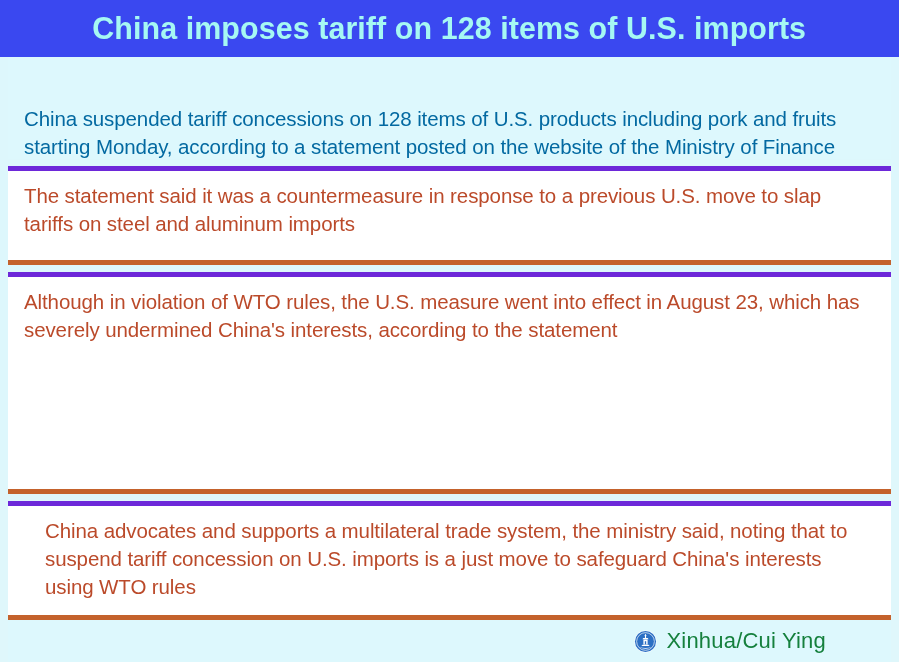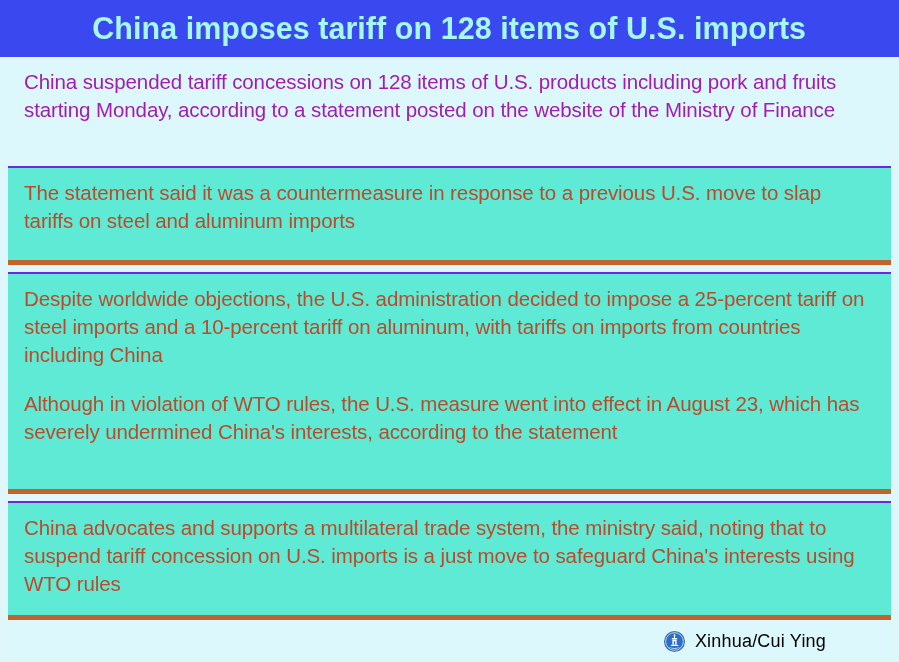--- a/index.html
+++ b/index.html
@@ -65,38 +65,39 @@
   }
   .para + .para {
     margin-top: 21px;
   }
 
   
   .block-cyan {
     background: #ddf8fd;
   }
   .block-cyan .para {
-    color: #a21caf;
+    color: #0369a1;
+    margin-top: 37px;
   }
 
   
   .block-yellow {
-    background: #5eead4;
-    border-top: 2px solid #6d28d9;
+    background: #ffffff;
+    border-top: 5px solid #6d28d9;
     border-bottom: 5px solid #c4622c;
   }
   .block-yellow .para {
     color: #bb4a2a;
   }
 
   
   #block-1 { top: 57px;  height: 102px; }
   #block-2 { top: 166px; height: 99px;  }
   #block-3 { top: 272px; height: 222px; }
-  #block-4 { top: 501px; height: 119px; }
+  #block-4 { top: 501px; height: 119px; padding-left: 21px; }
 
   
   .footer {
     position: absolute;
     left: 8px;
     top: 620px;
     width: 883px;
     height: 42px;
     background: #ddf8fd;
     display: flex;
@@ -110,22 +111,22 @@
     align-items: center;
     gap: 9px;
   }
   .xinhua-logo {
     width: 23px;
     height: 23px;
     flex: 0 0 auto;
     display: block;
   }
   .credit-text {
-    color: #000000;
-    font-size: 18px;
+    color: #15803d;
+    font-size: 22px;
     letter-spacing: 0.2px;
     white-space: nowrap;
   }
 </style>
 </head>
 <body>
 
 <div id="infographic">
 
   <div class="title-bar">
@@ -139,21 +140,20 @@
   </div>
 
   <div class="block block-yellow" id="block-2">
     <div class="block-body">
       <p class="para">The statement said it was a countermeasure in response to a previous U.S. move to slap tariffs on steel and aluminum imports</p>
     </div>
   </div>
 
   <div class="block block-yellow" id="block-3">
     <div class="block-body">
-      <p class="para">Despite worldwide objections, the U.S. administration decided to impose a 25-percent tariff on steel imports and a 10-percent tariff on aluminum, with tariffs on imports from countries including China</p>
       <p class="para">Although in violation of WTO rules, the U.S. measure went into effect in August 23, which has severely undermined China's interests, according to the statement</p>
     </div>
   </div>
 
   <div class="block block-yellow" id="block-4">
     <div class="block-body">
       <p class="para">China advocates and supports a multilateral trade system, the ministry said, noting that to suspend tariff concession on U.S. imports is a just move to safeguard China's interests using WTO rules</p>
     </div>
   </div>
 

